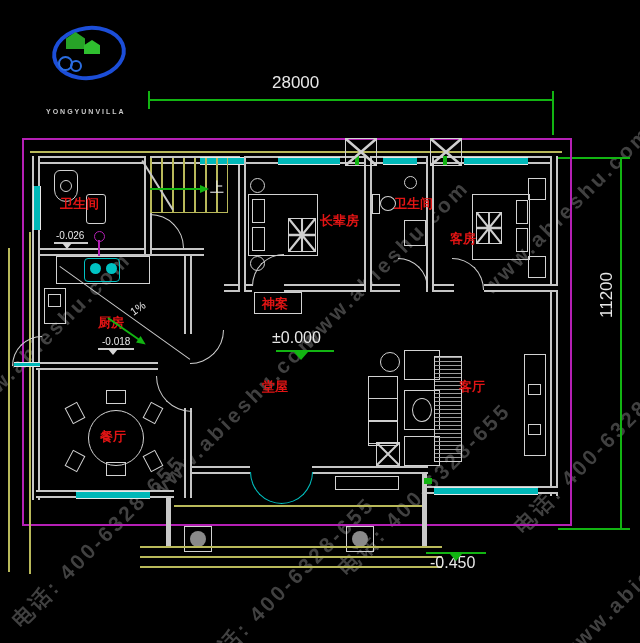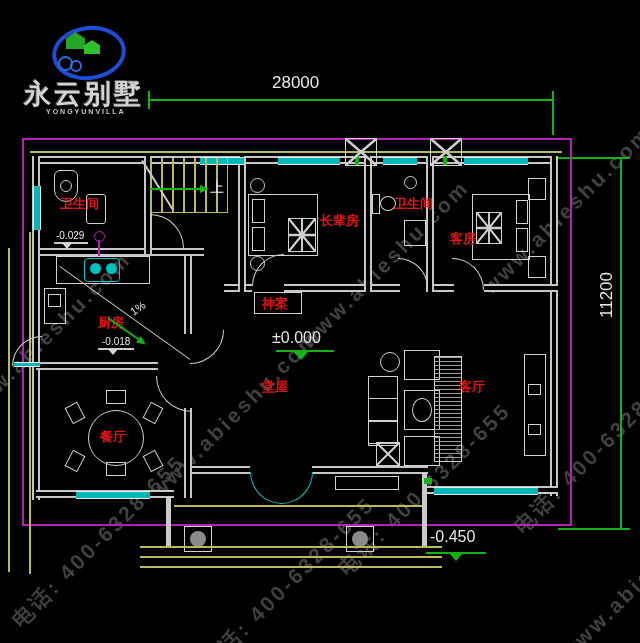--- a/index.html
+++ b/index.html
@@ -61,21 +61,20 @@
   <div class="wm" style="left:478px;top:282px">www.abieshu.com</div>
   <div class="wm" style="left:508px;top:520px">电话: 400-6328-655</div>
   <div class="wm" style="left:556px;top:648px">www.abieshu.com</div>
 
   <div class="abs" style="left:20px;top:16px;width:180px;height:106px">
     <div class="abs" style="left:32px;top:10px;width:66px;height:46px;border:4px solid #1c4ed8;border-radius:50%;transform:rotate(-7deg)"></div>
     <div class="abs" style="left:46px;top:16px;width:19px;height:17px;background:#27a327;clip-path:polygon(50% 0,100% 38%,100% 100%,0 100%,0 38%)"></div>
     <div class="abs" style="left:64px;top:24px;width:16px;height:14px;background:#2fbf2f;clip-path:polygon(50% 0,100% 38%,100% 100%,0 100%,0 38%)"></div>
     <div class="abs" style="left:38px;top:40px;width:11px;height:11px;border:2px solid #2b6de0;border-radius:50%"></div>
     <div class="abs" style="left:50px;top:44px;width:8px;height:8px;border:2px solid #2b6de0;border-radius:50%"></div>
-    <div class="logo-title" style="left:4px;top:60px">永云别墅</div>
     <div class="logo-sub" style="left:26px;top:92px">YONGYUNVILLA</div>
   </div>
 
   <div class="grn" style="left:148px;top:99px;width:406px;height:2px"></div>
   <div class="grn" style="left:148px;top:91px;width:2px;height:18px"></div>
   <div class="grn" style="left:552px;top:91px;width:2px;height:18px"></div>
   <div class="grn" style="left:552px;top:109px;width:2px;height:26px"></div>
   <div class="wtxt" style="left:272px;top:74px;font-size:17px">28000</div>
 
   <div class="grn" style="left:620px;top:158px;width:2px;height:372px"></div>
@@ -142,21 +141,21 @@
   <div class="wline" style="left:143px;top:160px;width:58px;height:1.5px;transform:rotate(58deg);transform-origin:left top"></div>
   <div class="grn" style="left:150px;top:188px;width:52px;height:2px"></div>
   <div class="ah-r" style="left:200px;top:185px"></div>
   <div class="wtxt" style="left:210px;top:180px;font-size:14px">上</div>
 
   <div class="furn" style="left:54px;top:170px;width:24px;height:32px;border-radius:6px 6px 12px 12px"></div>
   <div class="circle" style="left:60px;top:180px;width:12px;height:12px"></div>
   <div class="furn" style="left:86px;top:194px;width:20px;height:30px;border-radius:3px"></div>
   <div class="lbl" style="left:60px;top:197px">卫生间</div>
   <div class="arc arc-tr" style="left:150px;top:214px;width:34px;height:34px"></div>
-  <div class="wtxt" style="left:56px;top:231px;font-size:10px">-0.029</div>
+  <div class="wtxt" style="left:56px;top:231px;font-size:10px">-0.026</div>
   <div class="wline" style="left:54px;top:242px;width:34px;height:1.5px"></div>
   <div class="triw" style="left:62px;top:243px"></div>
   <div class="abs" style="left:94px;top:231px;width:9px;height:9px;border:1.5px solid #b520b5;border-radius:50%"></div>
   <div class="mag" style="left:98px;top:240px;width:1.5px;height:16px"></div>
 
   <div class="furn" style="left:248px;top:194px;width:70px;height:62px"></div>
   <div class="furn" style="left:252px;top:199px;width:13px;height:24px"></div>
   <div class="furn" style="left:252px;top:227px;width:13px;height:24px"></div>
   <div class="furn" style="left:288px;top:218px;width:28px;height:34px">
     <svg viewBox="0 0 10 10" preserveAspectRatio="none">
@@ -247,18 +246,18 @@
   <div class="lbl" style="left:459px;top:380px">客厅</div>
 
   <div class="furn" style="left:184px;top:526px;width:28px;height:26px"></div>
   <div class="abs" style="left:190px;top:531px;width:16px;height:16px;background:#8a8a8a;border-radius:50%"></div>
   <div class="furn" style="left:346px;top:526px;width:28px;height:26px"></div>
   <div class="abs" style="left:352px;top:531px;width:16px;height:16px;background:#8a8a8a;border-radius:50%"></div>
   <div class="ylw" style="left:140px;top:546px;width:302px;height:2px"></div>
   <div class="ylw" style="left:140px;top:556px;width:302px;height:2px"></div>
   <div class="ylw" style="left:140px;top:566px;width:302px;height:2px"></div>
 
-  <div class="wtxt" style="left:430px;top:529px;font-size:16px">-0.450</div>
+  <div class="wtxt" style="left:430px;top:555px;font-size:16px">-0.450</div>
   <div class="grn" style="left:426px;top:552px;width:60px;height:2px"></div>
   <div class="tri" style="left:450px;top:554px;border-top-width:7px;border-left-width:6px;border-right-width:6px"></div>
 
 
 </div>
 
 </body></html>

